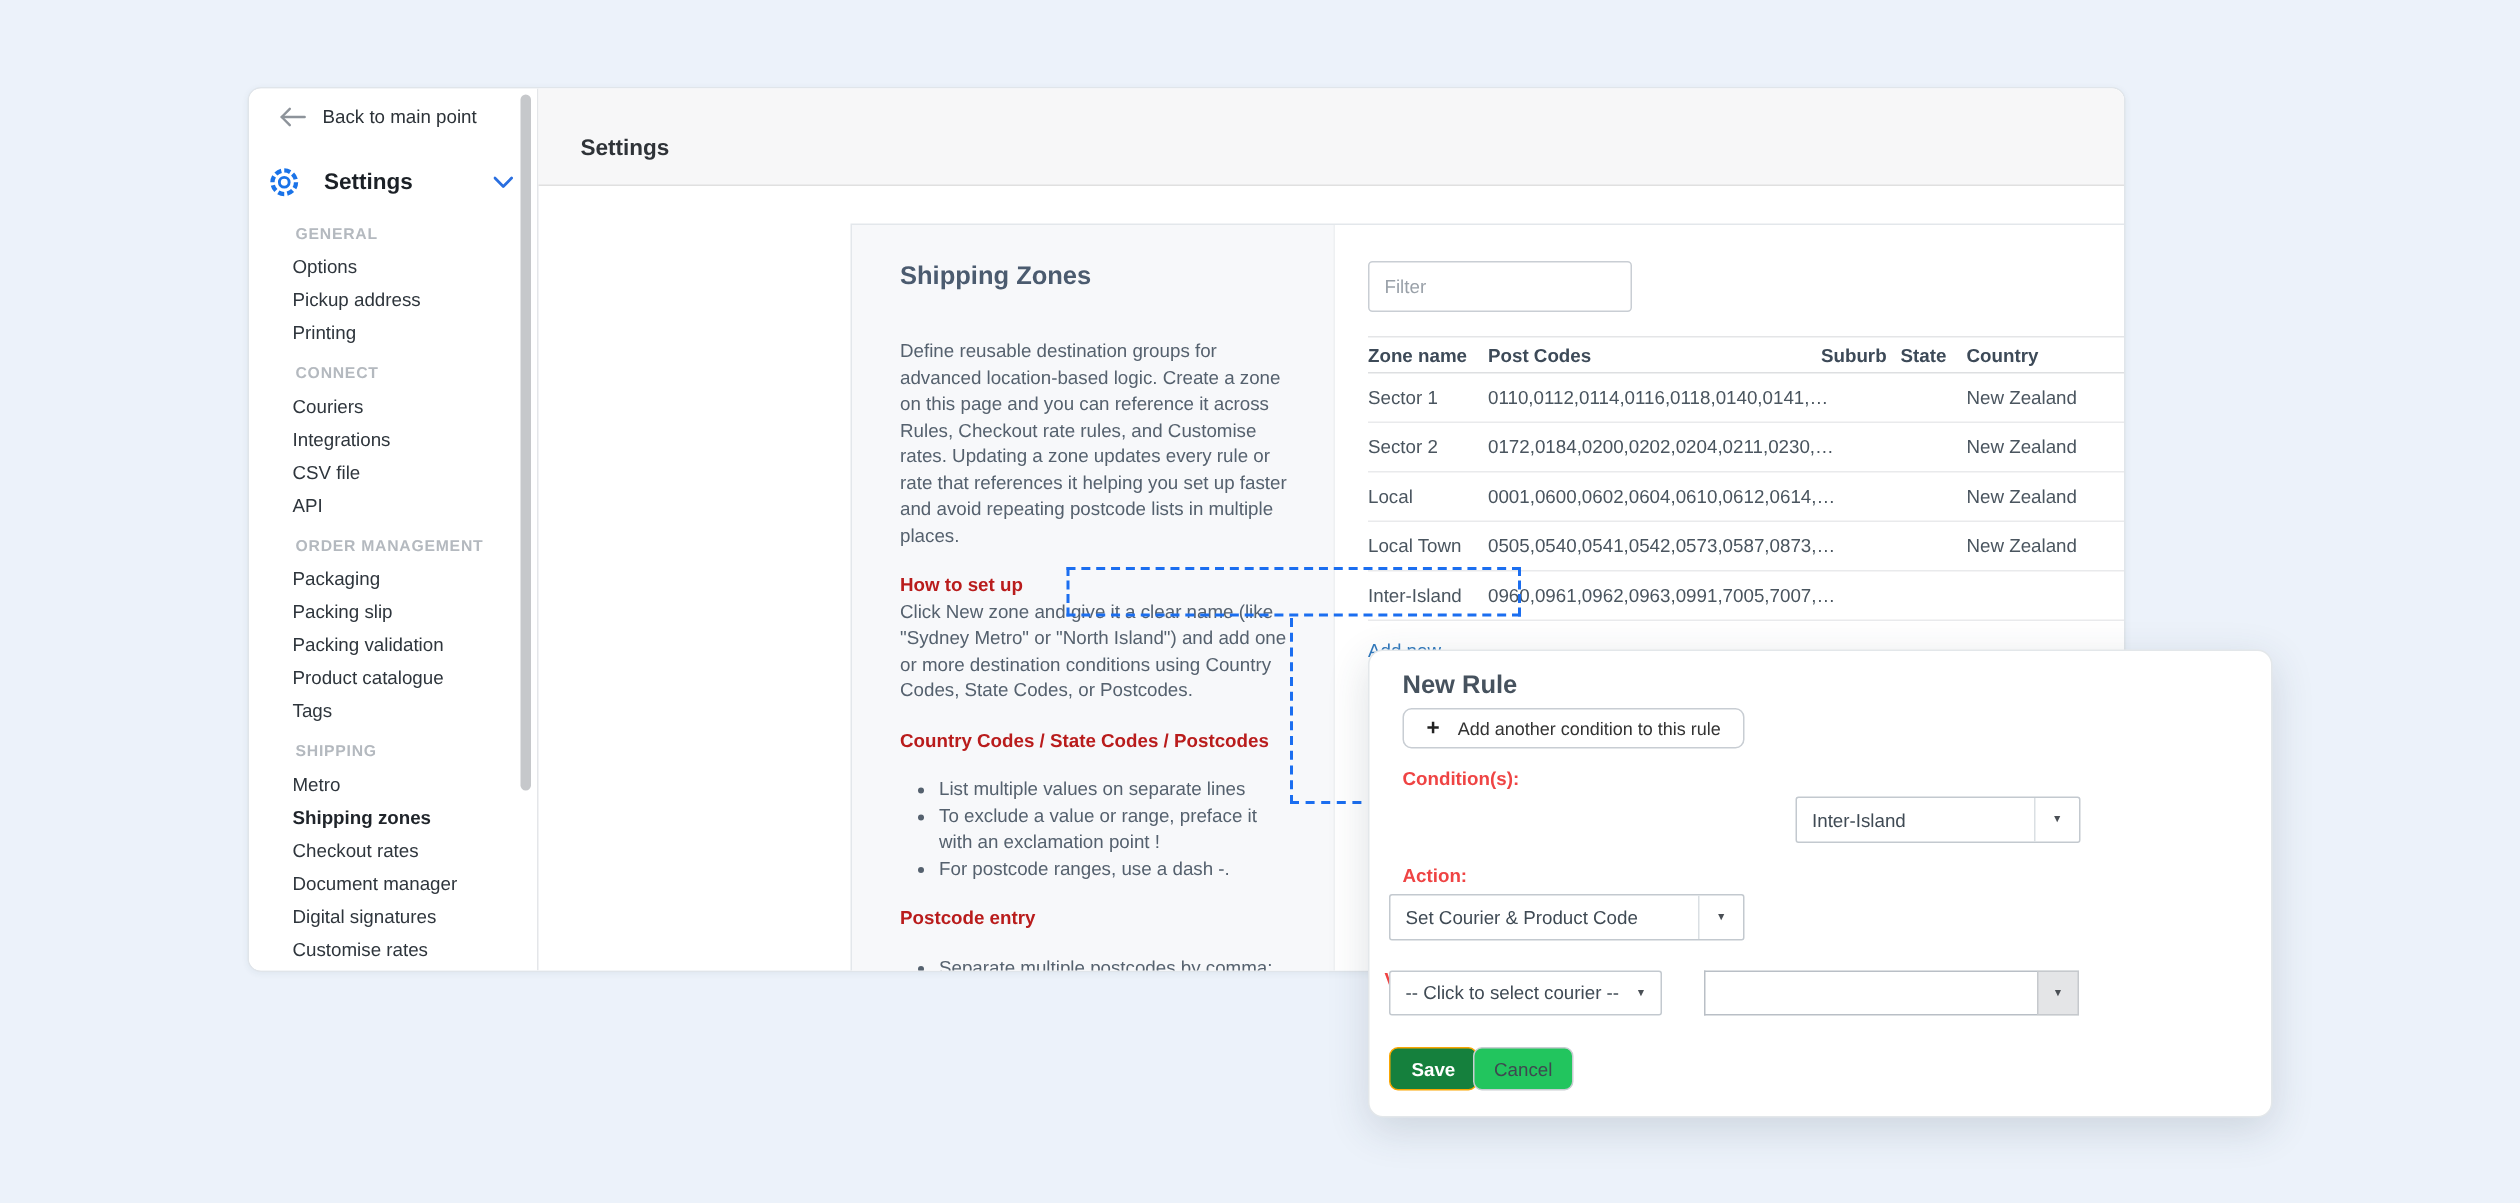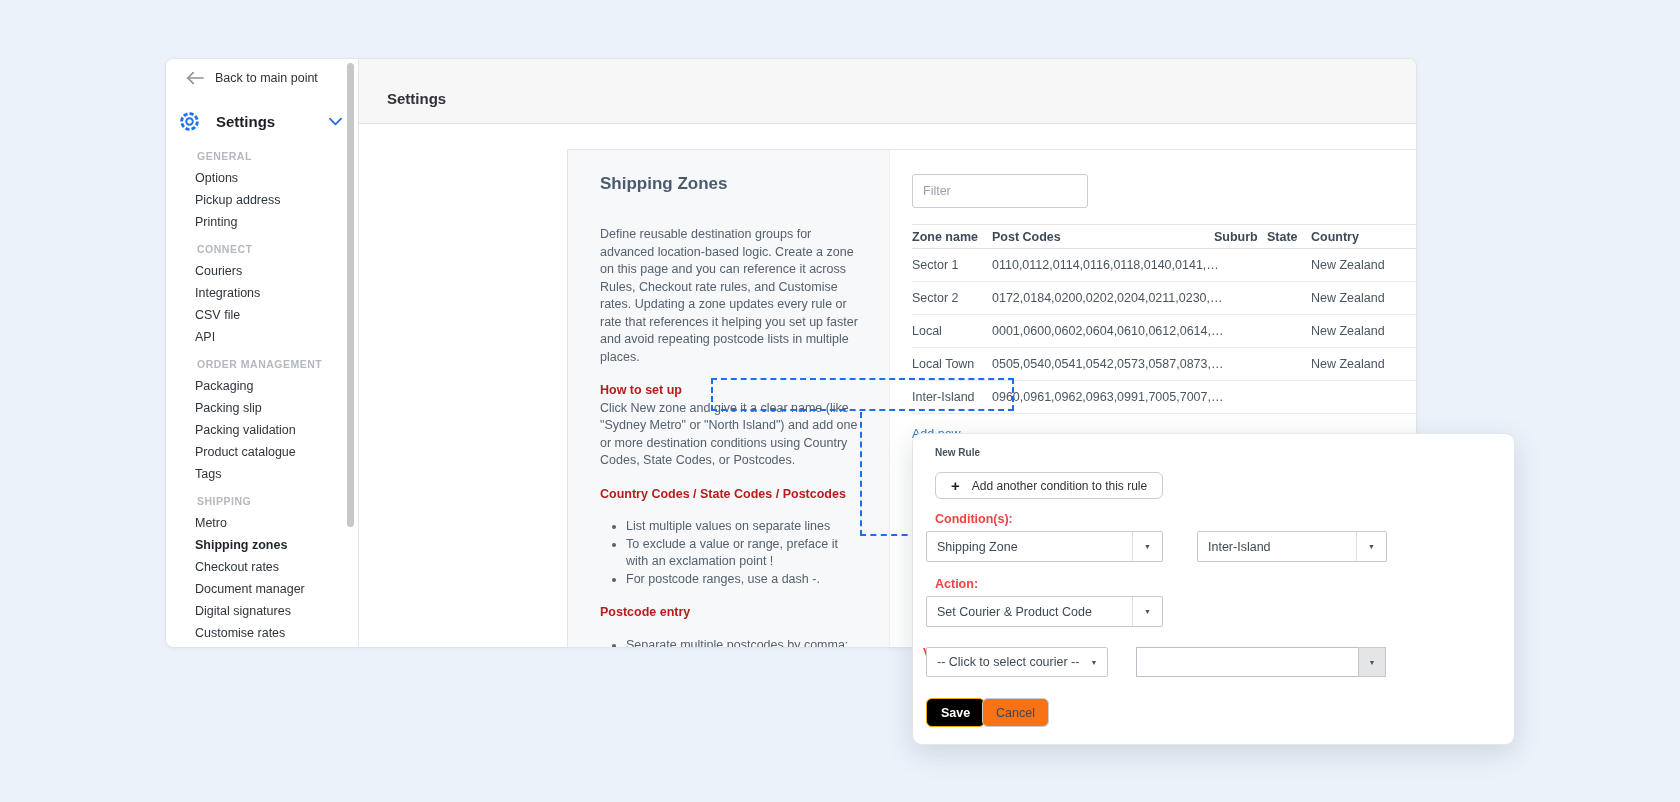--- a/index.html
+++ b/index.html
@@ -84,21 +84,21 @@
   .dash { border:2px dashed #1b6ef0; position:absolute; background:transparent; pointer-events:none; }
   .dash-vline { position:absolute; border-left:2px dashed #1b6ef0; width:0; pointer-events:none; }
   .dash-hline { position:absolute; border-top:2px dashed #1b6ef0; height:0; pointer-events:none; }
 
   
   .modal {
     position:absolute; left:912px; top:433px; width:603px; height:312px;
     background:#fff; border:1px solid #e3e7ea; border-radius:10px;
     box-shadow:0 8px 28px rgba(45,60,80,.16);
   }
-  .modal .m-title { position:absolute; left:22px; top:13px; font-size:10px; font-weight:700; color:#46525e; }
+  .modal .m-title { position:absolute; left:22px; top:13px; font-size:17px; font-weight:700; color:#46525e; }
   .add-cond-btn {
     position:absolute; left:22px; top:38px; height:27px;
     display:inline-flex; align-items:center; gap:12px; padding:0 15px;
     background:#fff; border:1px solid #c8cdd3; border-radius:6px;
     font-size:12px; color:#333; cursor:pointer; font-family:inherit;
   }
   .add-cond-btn .plus { font-size:15px; font-weight:700; color:#222; }
   .m-label { position:absolute; font-size:12.5px; font-weight:700; color:#ef4444; }
   .sel {
     position:absolute; height:31px; display:flex; align-items:center;
@@ -115,26 +115,26 @@
   .combo input {
     flex:1; border:1px solid #b9bfc6; border-right:none; border-radius:0;
     font-family:inherit; font-size:12.5px; padding:0 8px; outline:none; color:#333;
   }
   .combo .combo-btn {
     width:28px; background:#e4e5e7; border:1px solid #c6c9cd;
     display:flex; align-items:center; justify-content:center; cursor:pointer;
   }
   .btn-save {
     position:absolute; left:13px; top:264px; height:29px; padding:0 14px;
-    background:#000000; border:1px solid #f9a602; border-radius:6px;
+    background:#15803d; border:1px solid #f9a602; border-radius:6px;
     color:#fff; font-size:12.5px; font-weight:600; cursor:pointer; font-family:inherit;
   }
   .btn-cancel {
     position:absolute; left:69px; top:264px; height:29px; padding:0 13px;
-    background:#f97316; border:1px solid #c9cdd2; border-radius:6px;
+    background:#22c55e; border:1px solid #c9cdd2; border-radius:6px;
     color:#3f4750; font-size:12.5px; cursor:pointer; font-family:inherit;text-align:center;
   }
 </style>
 </head>
 <body>
 
 <div class="stage">
 
   <div class="card">
 
@@ -286,26 +286,20 @@
   <div class="modal">
     <div class="m-title">New Rule</div>
 
     <button class="add-cond-btn">
       <span class="plus">+</span>
       <span>Add another condition to this rule</span>
     </button>
 
     <div class="m-label" style="left:22px; top:78px;">Condition(s):</div>
 
-    <div class="sel" style="left:13px; top:97px; width:237px;">
-      <span class="sel-text">Shipping Zone</span>
-      <span class="sel-arrow">
-          <span class="caret">▼</span>
-        </span>
-    </div>
 
     <div class="sel" style="left:284px; top:97px; width:190px;">
       <span class="sel-text">Inter-Island</span>
       <span class="sel-arrow">
           <span class="caret">▼</span>
         </span>
     </div>
 
     <div class="m-label" style="left:22px; top:143px;">Action:</div>
 

